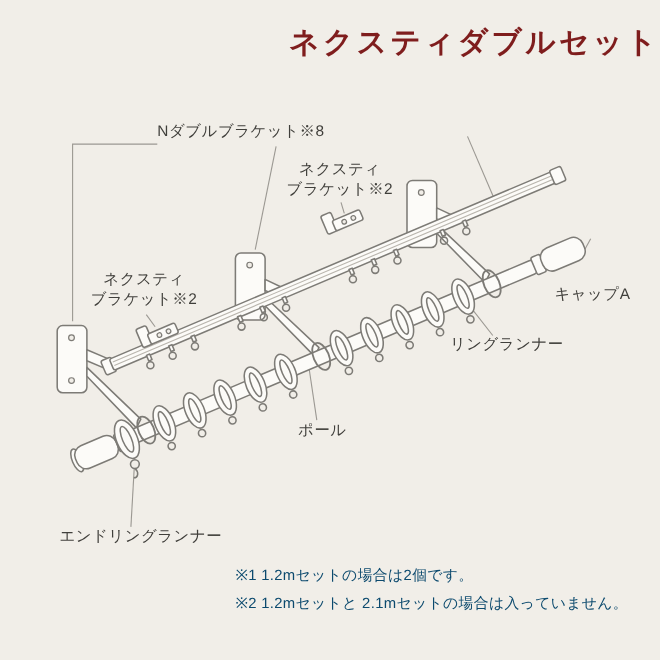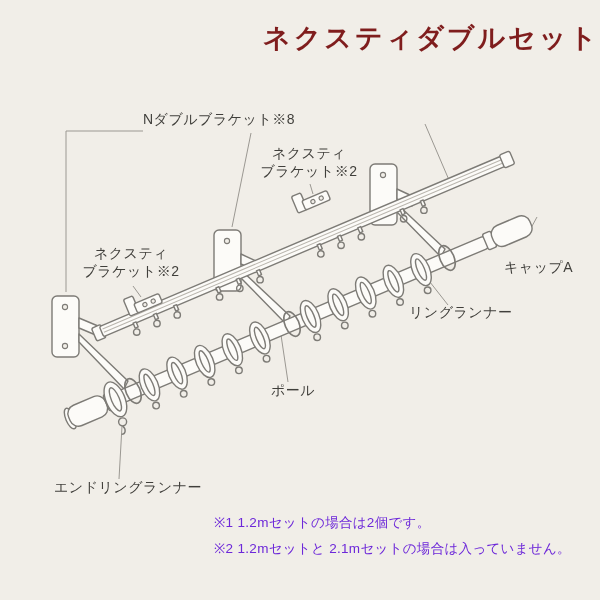--- a/index.html
+++ b/index.html
@@ -17,21 +17,21 @@
     color:#7f1d1d; letter-spacing:3px;
   }
   svg.art { position:absolute; left:0; top:0; width:600px; height:600px; }
   .lab {
     position:absolute; font-size:14px; color:#403f3b;
     letter-spacing:.5px; white-space:pre-line; line-height:17.5px;
   }
   .lab.center { text-align:center; width:100px; }
   .notes {
     position:absolute; left:214px; top:510px;
-    font-size:13.5px; color:#6d28d9; line-height:25.5px; letter-spacing:.3px;
+    font-size:13.5px; color:#0c4a6e; line-height:25.5px; letter-spacing:.3px;
   }
   
   .part { fill:#fcfbf8; stroke:#7d7b76; stroke-width:1.4; stroke-linejoin:round; }
   .hole { fill:#f1eee8; stroke:#7d7b76; stroke-width:1.1; }
   .ringline { fill:none; stroke:#7d7b76; stroke-width:1.4; }
   .clamp { fill:none; stroke:#7d7b76; stroke-width:1.7; }
   .ln { stroke:#b9b5ad; stroke-width:1; fill:none; }
   .leader { stroke:#9b9892; stroke-width:1; fill:none; }
 </style>
 </head>

